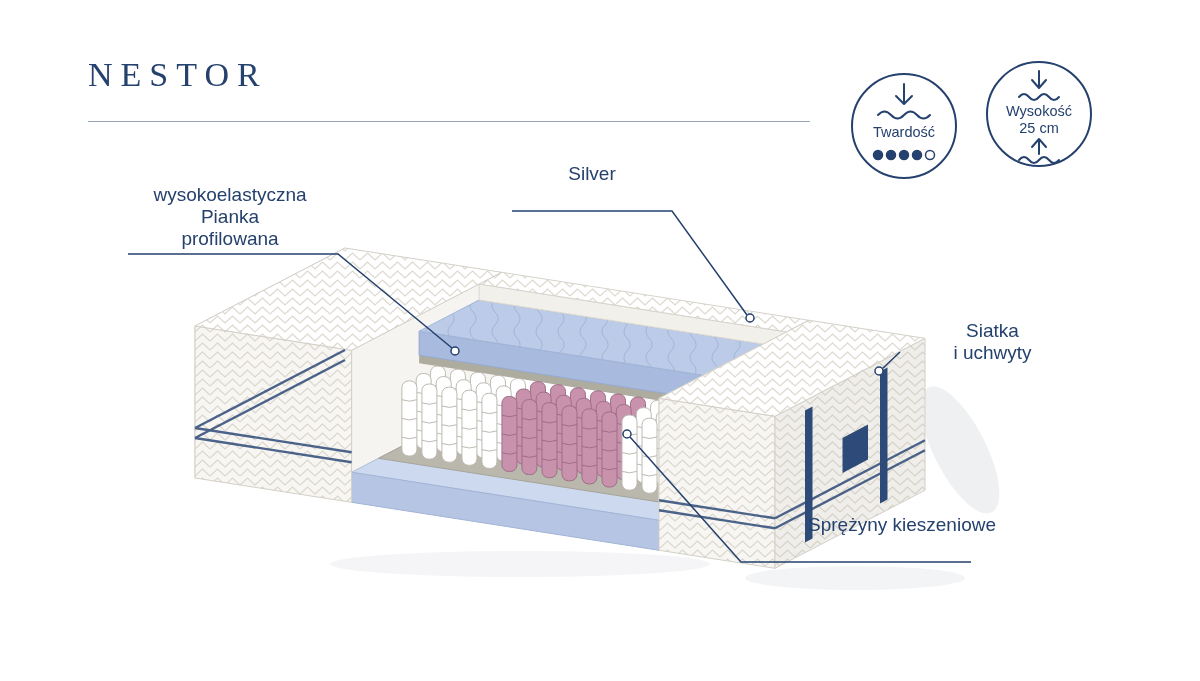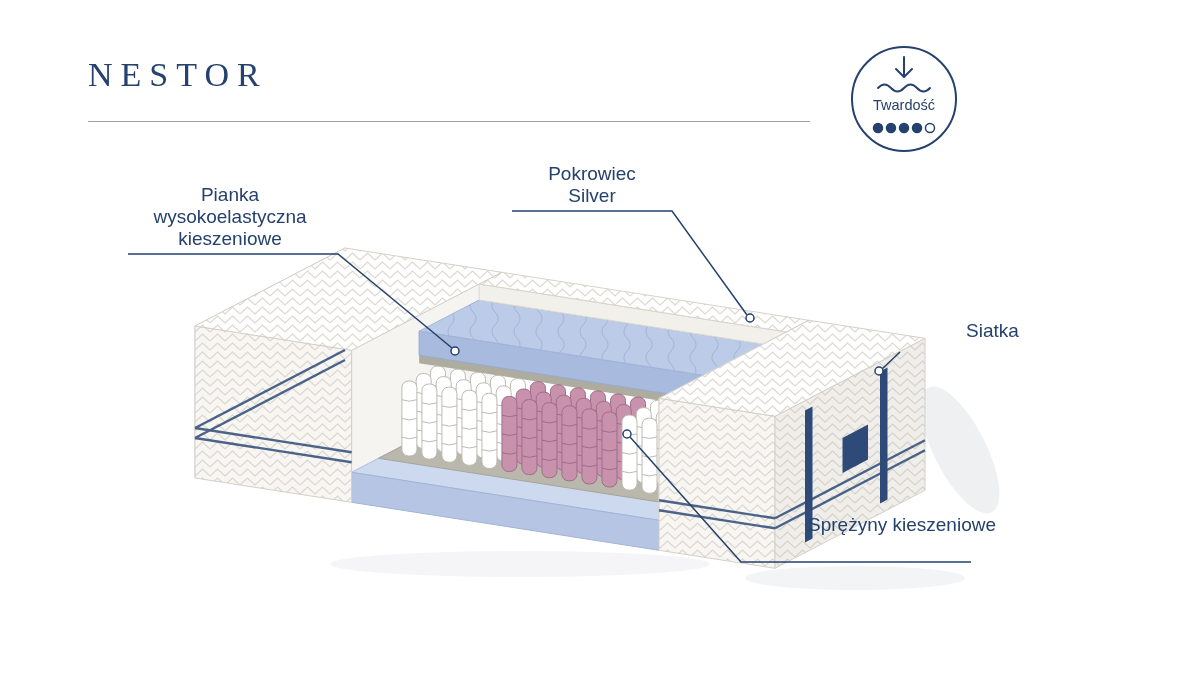--- a/index.html
+++ b/index.html
@@ -246,47 +246,63 @@
       <polyline points="512,211 672,211 747,315"></polyline>
       <circle cx="750" cy="318" r="4" fill="#ffffff"></circle>
       <line x1="900" y1="352" x2="882" y2="369"></line>
       <circle cx="879" cy="371" r="4" fill="#ffffff"></circle>
       <polyline points="971,562 741,562 630,437"></polyline>
       <circle cx="627" cy="434" r="4" fill="#ffffff"></circle>
     </g>
   </svg>
 
   <div class="label" style="left:118px;top:184px;width:224px;">
+    <span>wysokoelastyczna</span>
     <span>Pianka</span>
-    <span>wysokoelastyczna</span>
-    <span>kieszeniowe</span>
+    <span>profilowana</span>
   </div>
   <div class="label" style="left:512px;top:163px;width:160px;">
-    <span>Pokrowiec</span>
     <span>Silver</span>
   </div>
   <div class="label" style="left:900px;top:320px;width:185px;text-align:center;">
     <span>Siatka</span>
+    <span>i uchwyty</span>
   </div>
   <div class="label" style="left:716px;top:514px;width:280px;text-align:right;">
     <span>Sprężyny kieszeniowe</span>
   </div>
 
-  <div class="badge" style="left:851px;top:46px;">
+  <div class="badge" style="left:851px;top:73px;">
     <svg viewBox="0 0 106 106">
       <g class="stroke">
         <line x1="53" y1="11" x2="53" y2="30"></line>
         <polyline points="45,23 53,31 61,23"></polyline>
       </g>
       <path class="stroke" d="M27,42 q6.5,-7 13,0 t13,0 t13,0 t13,0"></path>
       <text x="53" y="64">Twardość</text>
       <g id="hardness-dots">
           <circle cx="27" cy="82" r="4.5" fill="#25416d" stroke="#25416d" stroke-width="1.5"></circle>
           <circle cx="40" cy="82" r="4.5" fill="#25416d" stroke="#25416d" stroke-width="1.5"></circle>
           <circle cx="53" cy="82" r="4.5" fill="#25416d" stroke="#25416d" stroke-width="1.5"></circle>
           <circle cx="66" cy="82" r="4.5" fill="#25416d" stroke="#25416d" stroke-width="1.5"></circle>
           <circle cx="79" cy="82" r="4.5" fill="#ffffff" stroke="#25416d" stroke-width="1.5"></circle>
         </g>
     </svg>
   </div>
 
+  <div class="badge" style="left:986px;top:61px;">
+    <svg viewBox="0 0 106 106">
+      <g class="stroke">
+        <line x1="53" y1="10" x2="53" y2="26"></line>
+        <polyline points="46,19 53,27 60,19"></polyline>
+      </g>
+      <path class="stroke" d="M33,36 q5,-6 10,0 t10,0 t10,0 t10,0"></path>
+      <text x="53" y="55">Wysokość</text>
+      <text x="53" y="72">25 cm</text>
+      <g class="stroke">
+        <line x1="53" y1="93" x2="53" y2="79"></line>
+        <polyline points="46,86 53,78 60,86"></polyline>
+      </g>
+      <path class="stroke" d="M33,99 q5,-6 10,0 t10,0 t10,0 t10,0"></path>
+    </svg>
+  </div>
 
 </div>
 
 </body></html>

